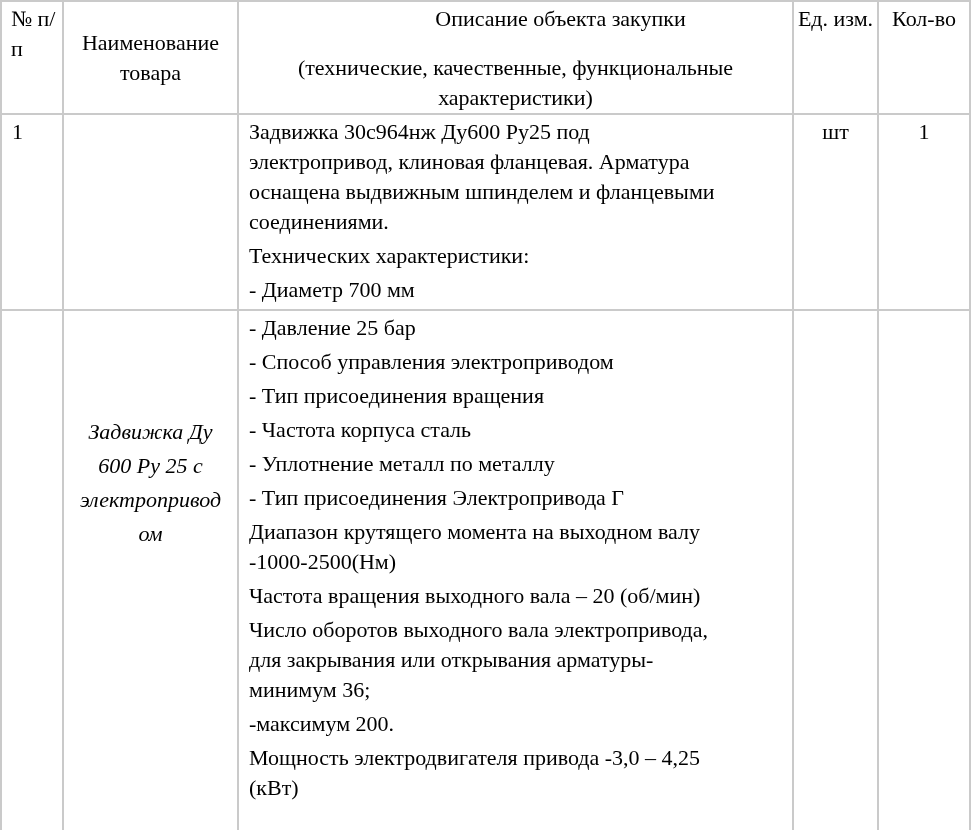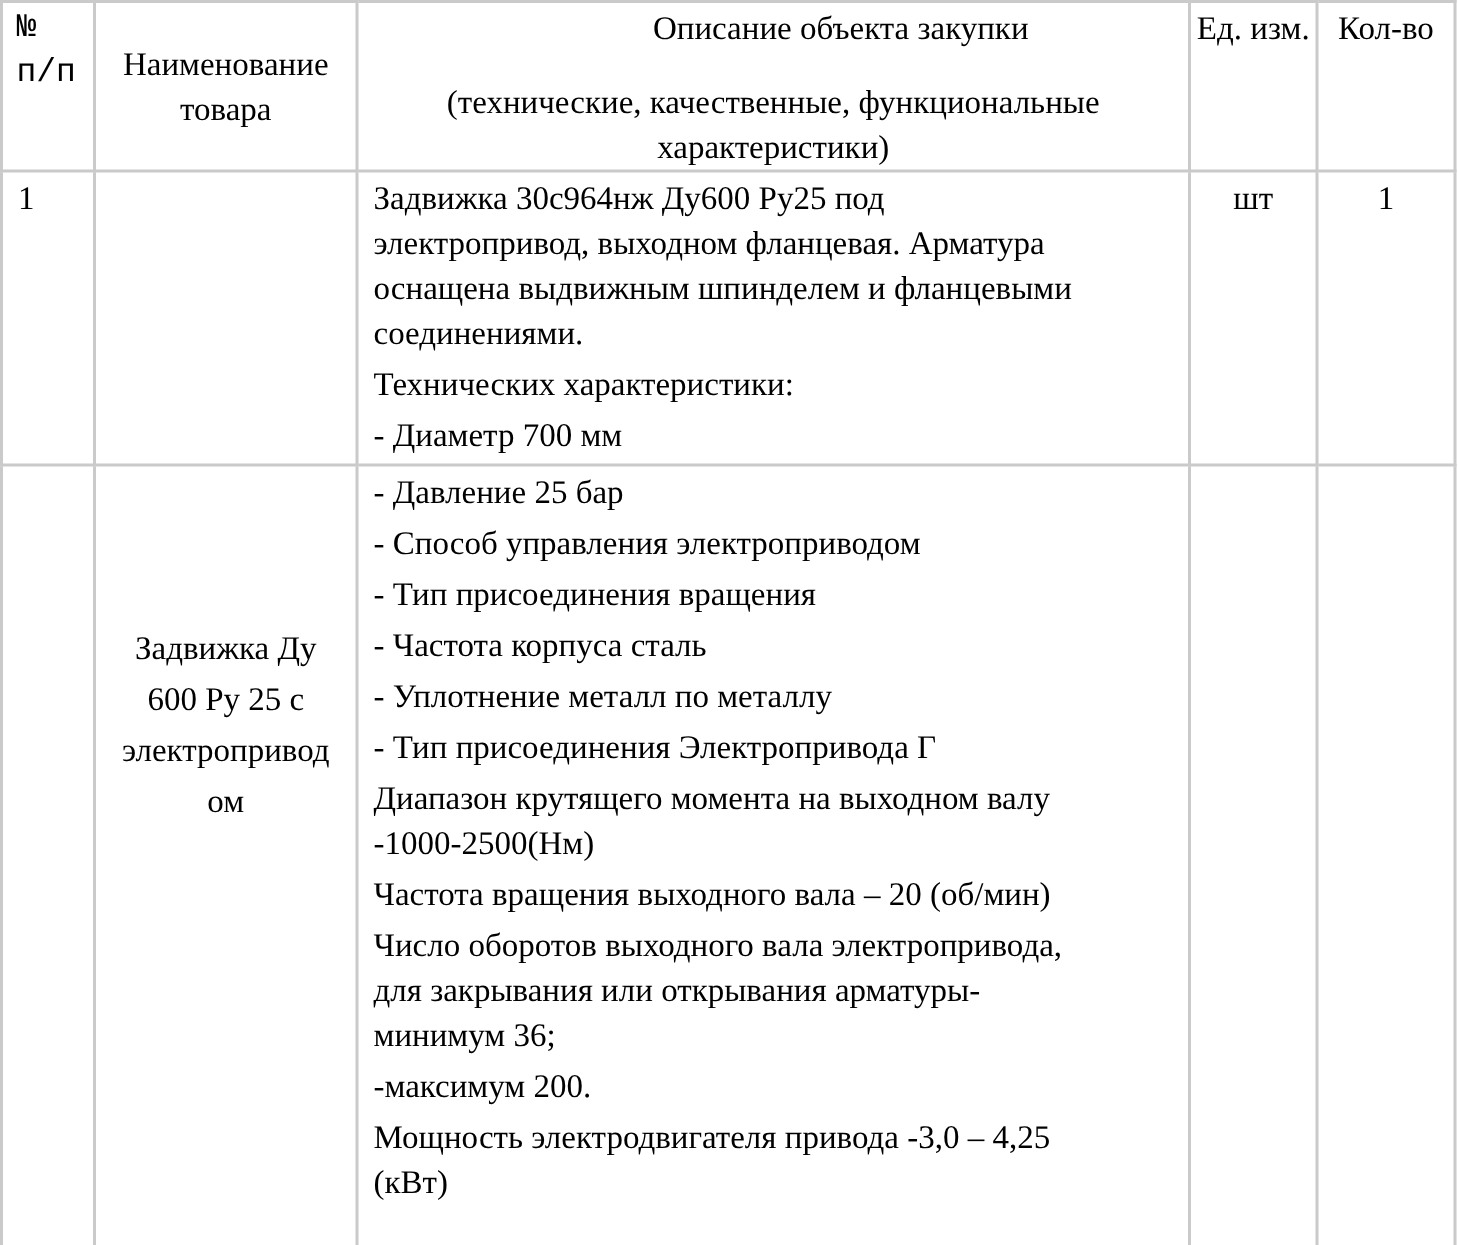--- a/index.html
+++ b/index.html
@@ -16,37 +16,38 @@
   }
   th, td {
     border:2px solid #cacaca;
     vertical-align:top;
     padding:0;
     font-weight:normal;
     overflow:hidden;
   }
   
   thead th { line-height:30px; }
-  th.h-num  { text-align:left; padding:2px 4px 0 9px;font-family:Liberation Mono, monospace; }
+  th.h-num  { text-align:left; padding:2px 4px 0 9px; }
   th.h-name { vertical-align:middle; text-align:center; padding:0 4px; }
   th.h-desc { padding:2px 8px 0 8px; }
   th.h-desc p { margin:0; }
   th.h-desc p + p { margin-top:19px; }
   th.h-desc p:first-child { padding-left:90px; }
   th.h-unit { text-align:center; padding-top:2px; }
   th.h-qty  { text-align:center; padding-top:2px; }
   
   td.c-num  { text-align:left; padding:2px 4px 0 10px; line-height:30px; }
   td.c-name { text-align:center; }
   td.c-name .name {
     margin-top:104px;
     line-height:34px;
     text-align:center;
     white-space:pre-line;
     padding:0 4px;
+    font-style:italic;
   }
   td.c-desc { padding:0 10px; }
   td.c-desc p {
     margin:4px 0;
     line-height:30px;
     white-space:pre-line;
   }
   td.c-desc p:first-child { margin-top:2px; }
   td.c-unit, td.c-qty { text-align:center; padding-top:2px; line-height:30px; }
   tr.r-head { height:94px; }
@@ -78,21 +79,21 @@
     </tr>
   </thead>
   <tbody>
     <tr class="r-1">
       <td class="c-num">1</td>
       <td class="c-name">
         <div class="name"></div>
       </td>
       <td class="c-desc">
           <p>Задвижка 30с964нж Ду600 Ру25 под
-электропривод, выходном фланцевая. Арматура
+электропривод, клиновая фланцевая. Арматура
 оснащена выдвижным шпинделем и фланцевыми
 соединениями.</p>
           <p>Технических характеристики:</p>
           <p>- Диаметр 700 мм</p>
         </td>
       <td class="c-unit">шт</td>
       <td class="c-qty">1</td>
     </tr>
     <tr class="r-2">
       <td class="c-num"></td>

